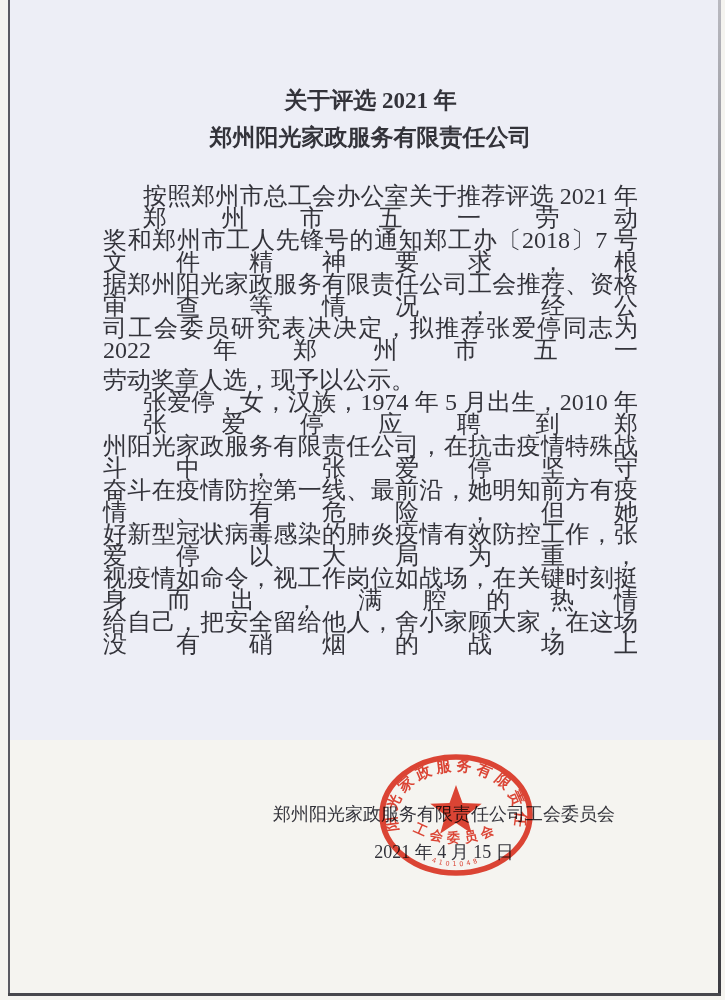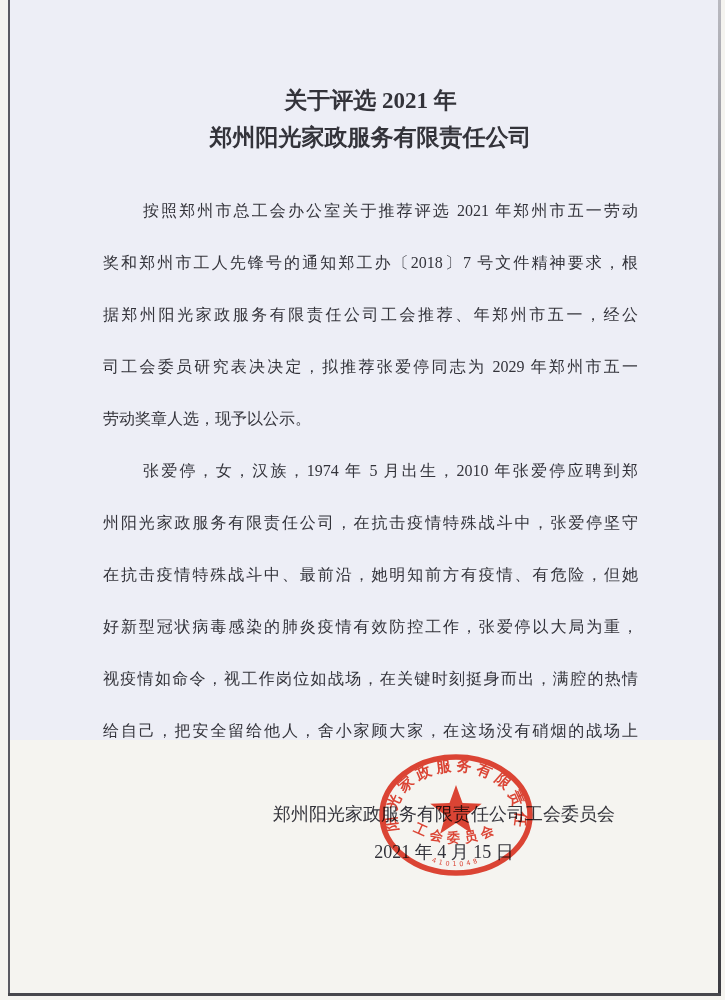--- a/index.html
+++ b/index.html
@@ -10,24 +10,24 @@
   
   .edge-left{position:absolute;left:0;top:0;width:2px;height:996px;background:#5a5a62;}
   .edge-right-line{position:absolute;left:710px;top:0;width:3px;height:995px;
         background:linear-gradient(#b9b9c0,#6a6a70 40%,#3c3c42);}
   .edge-right-strip{position:absolute;left:713px;top:0;width:12px;height:1000px;background:#f5f4f0;}
   .edge-bottom-line{position:absolute;left:0;top:993px;width:713px;height:3px;background:#47474d;}
   .edge-bottom-strip{position:absolute;left:0;top:996px;width:725px;height:4px;background:#f5f4f0;}
 
   .content{position:absolute;left:95px;top:82px;width:535px;}
   .title{font-weight:bold;font-size:23px;line-height:37px;text-align:center;}
-  .body-block{margin-top:29px;font-size:16px;line-height:52px;}
+  .body-block{margin-top:29px;font-size:24px;line-height:22px;}
   .line{text-align:justify;text-align-last:justify;}
   .line.first{padding-left:40px;}
-  .line.last{text-align-last:left;}
+  .line.last{text-align-last:left;margin-top:8px;}
 
   .signature{position:absolute;right:118px;top:795px;display:flex;
              flex-direction:column;align-items:center;font-size:18px;line-height:38px;}
 
   .seal{position:absolute;left:368px;top:752px;width:160px;height:126px;
         mix-blend-mode:multiply;opacity:0.92;}
   .seal svg{display:block;width:100%;height:100%;}
 </style>
 </head>
 <body>
@@ -36,29 +36,29 @@
 
   <div class="content">
     <div class="title">
       <div>关于评选 2021 年</div>
       <div>郑州阳光家政服务有限责任公司</div>
     </div>
 
     <div class="body-block">
       <div class="line first">按照郑州市总工会办公室关于推荐评选 2021 年郑州市五一劳动</div>
       <div class="line">奖和郑州市工人先锋号的通知郑工办〔2018〕7 号文件精神要求，根</div>
-      <div class="line">据郑州阳光家政服务有限责任公司工会推荐、年郑州市五一，经公</div>
-      <div class="line">司工会委员研究表决决定，拟推荐张爱停同志为 2029 年郑州市五一</div>
+      <div class="line">据郑州阳光家政服务有限责任公司工会推荐、资格审查等情况，经公</div>
+      <div class="line">司工会委员研究表决决定，拟推荐张爱停同志为 2022 年郑州市五一</div>
       <div class="line last">劳动奖章人选，现予以公示。</div>
     </div>
 
     <div class="body-block" style="margin-top:0;">
       <div class="line first">张爱停，女，汉族，1974 年 5 月出生，2010 年张爱停应聘到郑</div>
       <div class="line">州阳光家政服务有限责任公司，在抗击疫情特殊战斗中，张爱停坚守</div>
-      <div class="line">在抗击疫情特殊战斗中、最前沿，她明知前方有疫情、有危险，但她</div>
+      <div class="line">奋斗在疫情防控第一线、最前沿，她明知前方有疫情、有危险，但她</div>
       <div class="line">好新型冠状病毒感染的肺炎疫情有效防控工作，张爱停以大局为重，</div>
       <div class="line">视疫情如命令，视工作岗位如战场，在关键时刻挺身而出，满腔的热情</div>
       <div class="line">给自己，把安全留给他人，舍小家顾大家，在这场没有硝烟的战场上</div>
 
     </div>
 
   </div>
 
   <div class="signature">
     <div>郑州阳光家政服务有限责任公司工会委员会</div>

